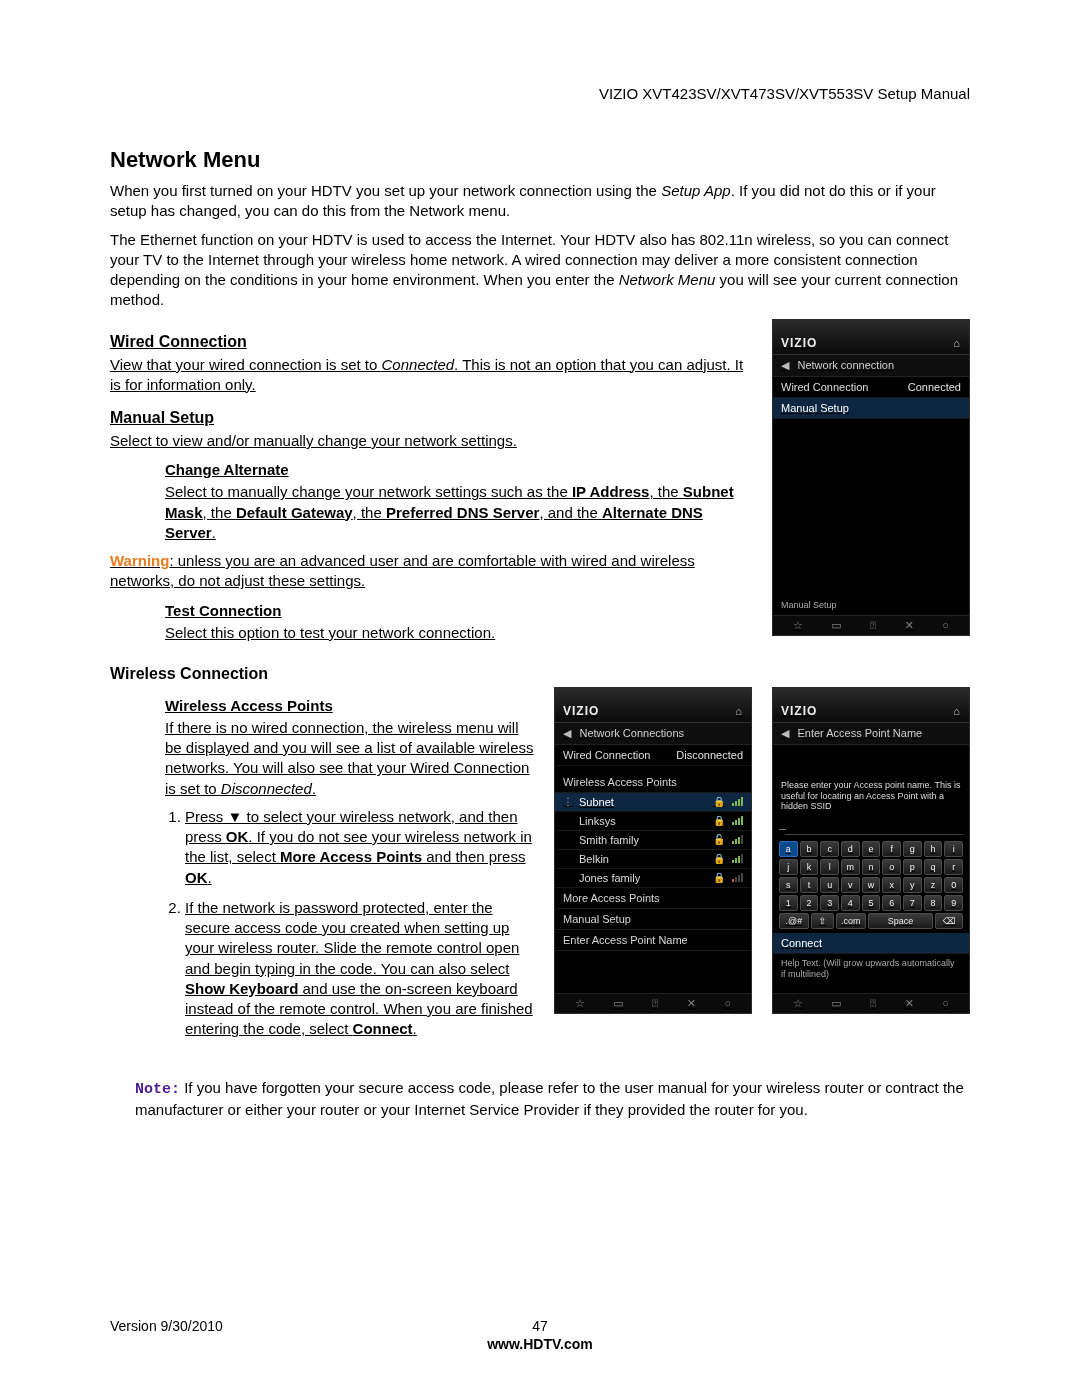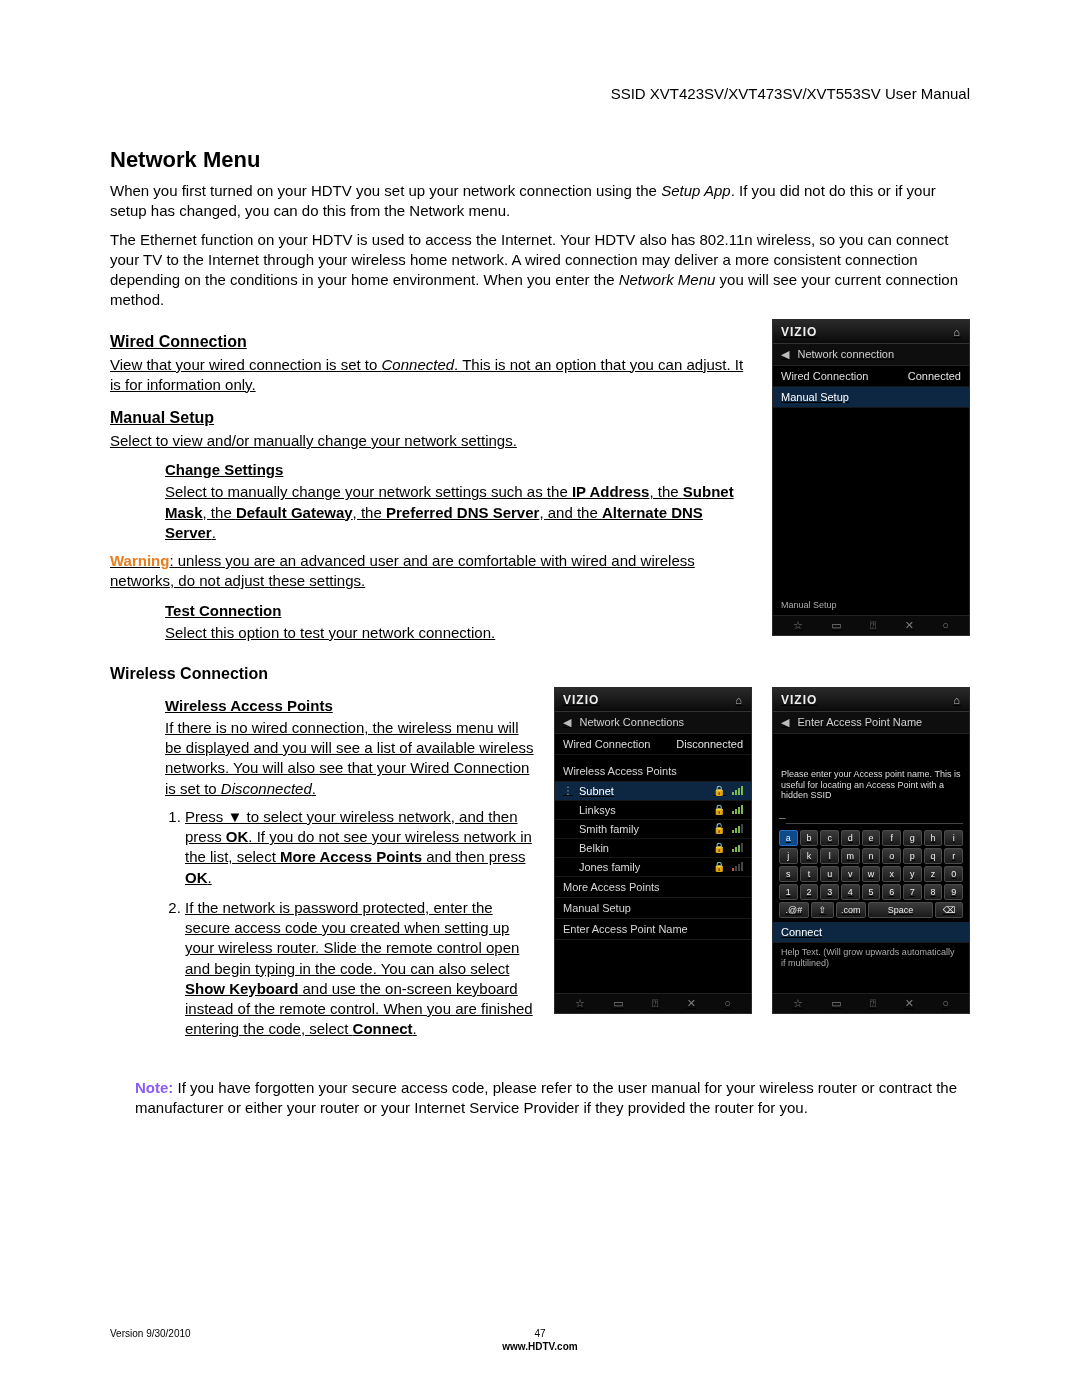--- a/index.html
+++ b/index.html
@@ -37,21 +37,21 @@
     font-weight: bold;
     margin: 10px 0 4px 0;
   }
   p {
     margin: 4px 0 8px 0;
     line-height: 1.35;
   }
   .ital { font-style: italic; }
   .bold { font-weight: bold; text-align: center; }
   .warn { color: #e87c1e; font-weight: bold; }
-  .note { color: #8b5cf6; font-weight: bold; }
+  .note { color: #4c1d95; font-weight: bold; font-family: Liberation Mono, monospace; }
   .layout {
     display: flex;
     gap: 20px;
     text-decoration: underline;
   }
   .col-text { flex: 1; }
   .indent1 { margin-left: 55px; }
   ol {
     margin: 4px 0 8px 0;
     padding-left: 20px;
@@ -66,21 +66,21 @@
     font-size: 11px;
     font-family: Arial, sans-serif;
     border: 1px solid #2b2b2b;
     display: flex;
     flex-direction: column;
   }
   .panel-tall { height: 315px; }
   .panel-med  { height: 325px; }
   .p-head {
     background: linear-gradient(#2a2a2a,#0a0a0a);
-    padding: 5px 8px 4px 8px;
+    padding: 16px 8px 4px 8px;
     display: flex;
     justify-content: space-between;
     align-items: center;
     font-weight: bold;
     letter-spacing: 1px;
     font-size: 12px;
     color: #eee;
     border-bottom: 1px solid #333;
   }
   .p-sub {
@@ -183,60 +183,60 @@
   .kb-key.wide { flex: 3; }
   .kb-key.wider { flex: 1.3; }
   .kb-key.del { flex:1.2; }
 
   .footer {
     position: absolute;
     bottom: 45px;
     left: 110px;
     right: 110px;
     text-align: center;
-    font-size: 10px;
+    font-size: 14px;
   }
   .footer .ver { position: absolute; left: 0; }
   .footer .pg  { }
   .footer .site { display:block; font-weight:bold; margin-top:2px; }
 
   .wifi-icon {
     font-size:10px;
     color:#aaa;
     width:10px;
     text-align:center;
   }
   .home-icon { font-size:11px; color:#bbb; }
 </style>
 </head>
 <body>
 
 <div class="page">
-  <div class="header-right">SSID XVT423SV/XVT473SV/XVT553SV User Manual</div>
+  <div class="header-right">VIZIO XVT423SV/XVT473SV/XVT553SV Setup Manual</div>
 
   <h1>Network Menu</h1>
 
   <p>
     <span>When you first turned on your HDTV you set up your network connection using the </span><span class="ital">Setup App</span><span>. If you did not do this or if your setup has changed, you can do this from the Network menu.</span>
   </p>
   <p>
     <span>The Ethernet function on your HDTV is used to access the Internet. Your HDTV also has 802.11n wireless, so you can connect your TV to the Internet through your wireless home network. A wired connection may deliver a more consistent connection depending on the conditions in your home environment. When you enter the </span><span class="ital">Network Menu</span><span> you will see your current connection method.</span>
   </p>
 
   <div class="layout">
     <div class="col-text">
       <h2>Wired Connection</h2>
       <p>
         <span>View that your wired connection is set to </span><span class="ital">Connected</span><span>. This is not an option that you can adjust. It is for information only.</span>
       </p>
 
       <h2>Manual Setup</h2>
       <p>Select to view and/or manually change your network settings.</p>
 
-      <h3 class="indent1">Change Settings</h3>
+      <h3 class="indent1">Change Alternate</h3>
       <p class="indent1">
         <span>Select to manually change your network settings such as the </span><span class="bold">IP Address</span><span>, the </span><span class="bold">Subnet Mask</span><span>, the </span><span class="bold">Default Gateway</span><span>, the </span><span class="bold">Preferred DNS Server</span><span>, and the </span><span class="bold">Alternate DNS Server</span><span>.</span>
       </p>
 
       <p>
         <span class="warn">Warning</span><span>: unless you are an advanced user and are comfortable with wired and wireless networks, do not adjust these settings.</span>
       </p>
 
       <h3 class="indent1">Test Connection</h3>
       <p class="indent1">Select this option to test your network connection.</p>

